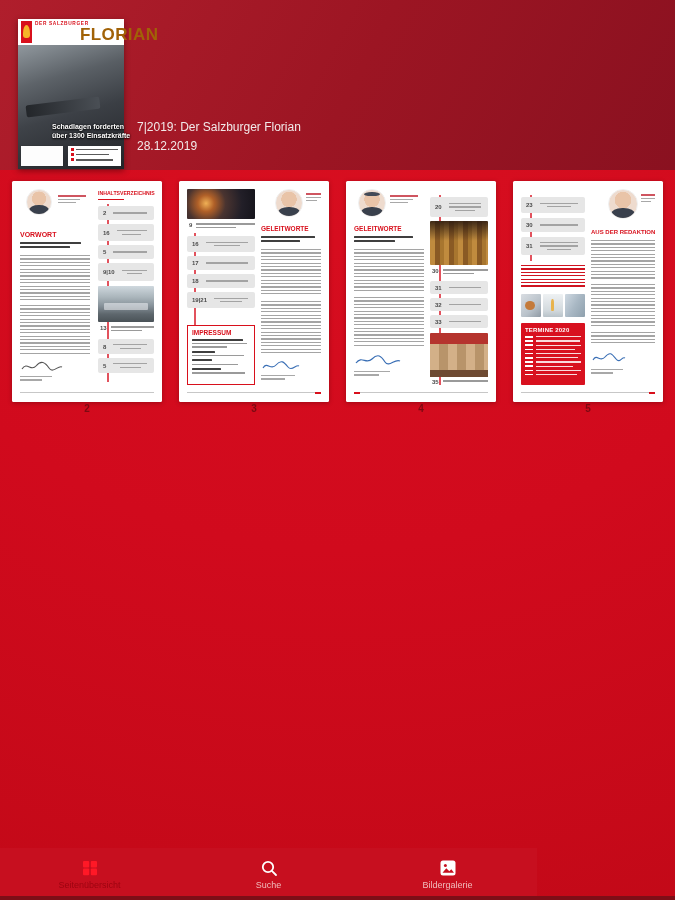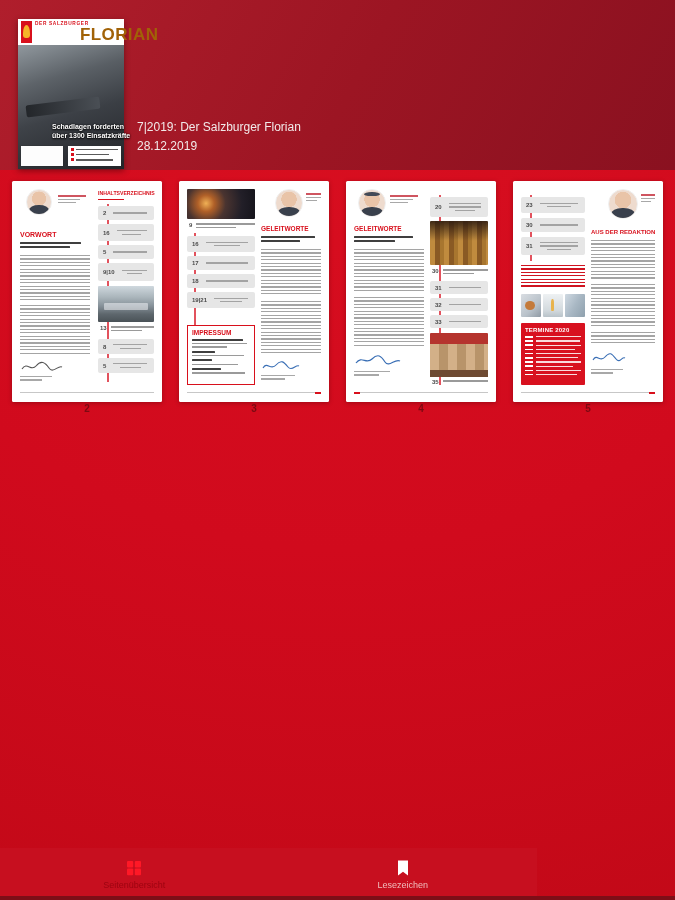--- a/index.html
+++ b/index.html
@@ -487,21 +487,32 @@
             <rect x="10.8" y="3" width="6.2" height="6.6" rx="1"></rect>
           <rect x="3" y="10.6" width="6.2" height="6.6" rx="1"></rect>
             <rect x="10.8" y="10.6" width="6.2" height="6.6" rx="1"></rect>
         </svg>
       </div>
       <div class="tb-label">Seitenübersicht</div>
     </div>
     <div class="tb-item">
       <div class="tb-ico">
         <svg width="20" height="20" viewBox="0 0 20 20">
-          <path d="M5 2.5h10v15l-5-3.7-5 3.7z" fill="#ffffff"></path>
+          <circle cx="9" cy="9" r="5.2" fill="none" stroke="#ffffff" stroke-width="1.8"></circle>
+          <line x1="13.1" y1="13.1" x2="17" y2="17" stroke="#ffffff" stroke-width="1.8" stroke-linecap="round"></line>
         </svg>
       </div>
-      <div class="tb-label">Lesezeichen</div>
+      <div class="tb-label">Suche</div>
+    </div>
+    <div class="tb-item">
+      <div class="tb-ico">
+        <svg width="20" height="20" viewBox="0 0 20 20">
+          <rect x="2.5" y="2.5" width="15" height="15" rx="2.5" fill="#ffffff"></rect>
+          <circle cx="7.4" cy="7.4" r="1.5" fill="#c70f1f"></circle>
+          <path d="M4.5 14.8l3.8-4.6 3 3.1 2-2.1 2.7 3.6z" fill="#c70f1f"></path>
+        </svg>
+      </div>
+      <div class="tb-label">Bildergalerie</div>
     </div>
   </div>
   <div class="home-strip"></div>
 
 </div>
 
 </body></html>

